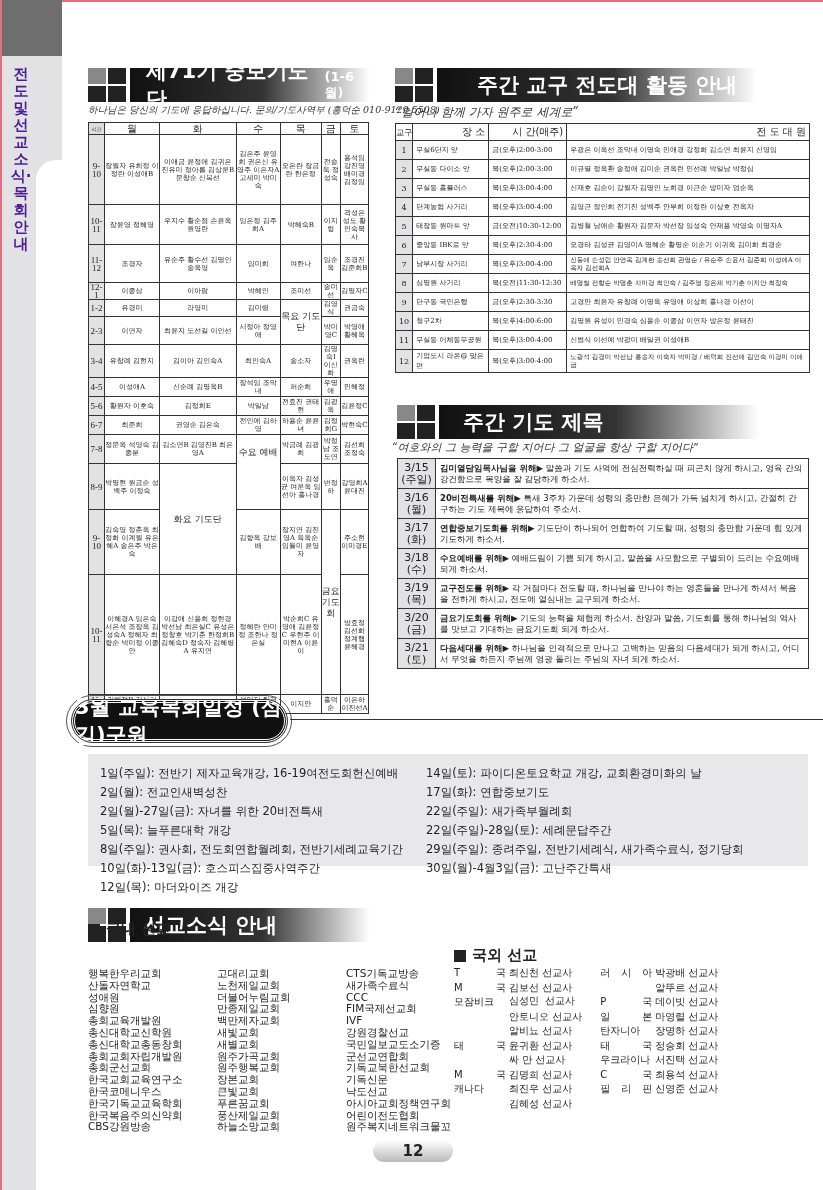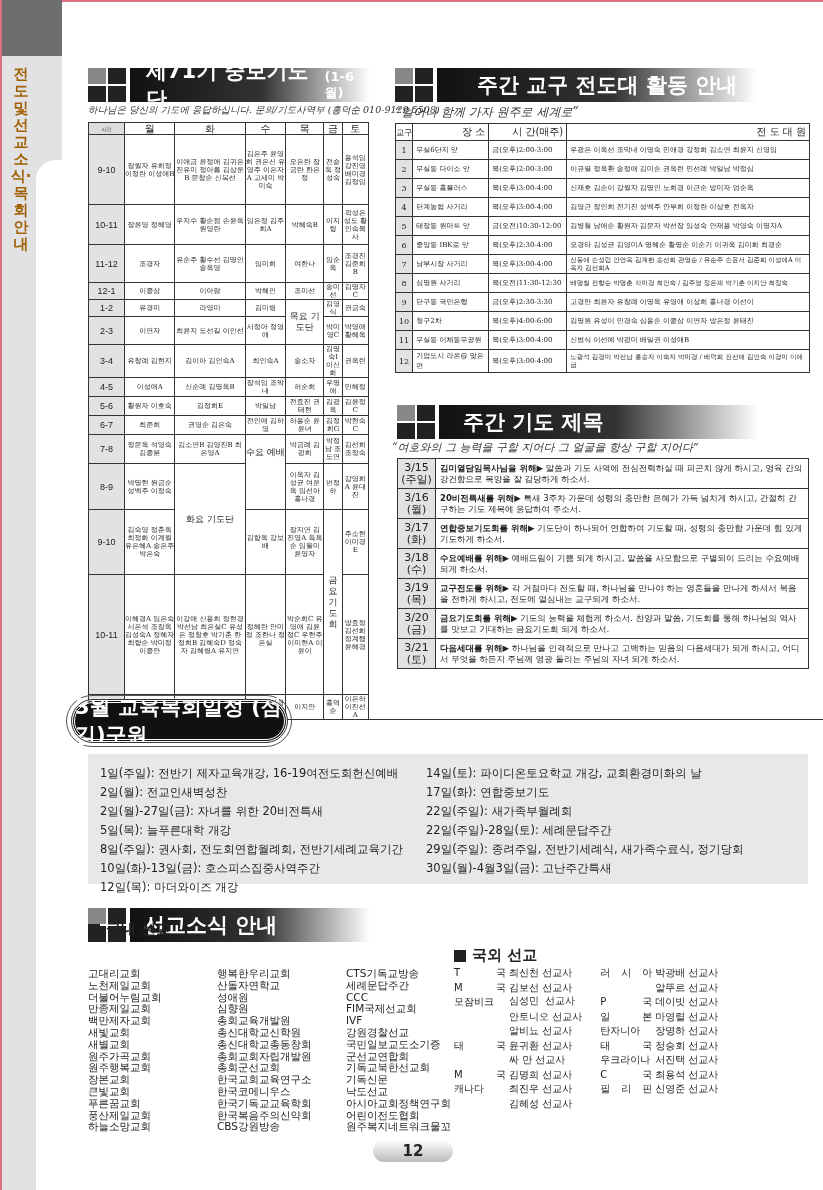--- a/index.html
+++ b/index.html
@@ -1,49 +1,49 @@
 <!DOCTYPE html>
 <html><head>
 <meta charset="utf-8">
 <style>
 *{box-sizing:border-box;margin:0;padding:0}
 body{width:823px;height:1190px;background:#fff;font-family:"DejaVu Sans",sans-serif;position:relative;overflow:hidden;color:#222}
 .topbar{position:absolute;left:0;top:0;width:823px;height:2px;background:#e07080}
 .side-dark{position:absolute;left:0;top:0;width:62px;height:56px;background:#6e6e6e;border-left:2px solid #e07080}
 .side-light{position:absolute;left:0;top:56px;width:62px;height:1134px;background:#e2e2e4;border-left:2px solid #e07080}
 .side-white{position:absolute;left:36px;top:160px;width:26px;height:1030px;background:#fff;border-top-left-radius:20px}
-.side-title{position:absolute;left:10px;top:66px;width:22px;font-size:15px;font-weight:bold;line-height:17px;color:#a16207;text-align:center;word-break:break-all}
+.side-title{position:absolute;left:10px;top:66px;width:22px;font-size:15px;font-weight:bold;line-height:17px;color:#4c1d95;text-align:center;word-break:break-all}
 .hdr{position:absolute;display:flex;align-items:center;height:34px}
 .hdr .sq{width:38px;height:34px;display:grid;grid-template-columns:1fr 1fr;grid-template-rows:1fr 1fr;gap:2px;margin-right:4px}
 .hdr .sq i{display:block}
 .hdr .sq i:nth-child(1){background:#888}
 .hdr .sq i:nth-child(2),.hdr .sq i:nth-child(3),.hdr .sq i:nth-child(4){background:#222}
 .hdr .bar{height:34px;background:linear-gradient(90deg,#111 0%,#333 55%,#fff 100%);color:#fff;font-weight:bold;font-size:21px;display:flex;align-items:center;padding-left:16px}
 .hdr .bar small{font-size:13px;margin-left:6px}
 .sub{position:absolute;font-style:italic;font-size:11px;color:#333;font-family:"DejaVu Serif",serif}
 table{border-collapse:collapse}
 .sched{position:absolute;left:88px;top:122px;width:281px;font-size:7px;line-height:8px;font-family:"DejaVu Serif",serif}
 .sched td,.sched th{border:1px solid #333;text-align:center;vertical-align:middle;padding:0}
 .sched th{font-weight:normal;font-size:10px;height:12px;font-family:"DejaVu Sans",sans-serif}
-.sched td.t{background:#e2e2e4;font-size:9px;font-family:Liberation Sans, sans-serif;width:36px}
+.sched td.t{background:#e2e2e4;font-size:9px;font-family:Liberation Serif, serif;width:16px}
 .sched .diag{background:#ddd;font-size:5px}
 .dist{position:absolute;left:395px;top:123px;width:415px;font-size:7px;font-family:"DejaVu Serif",serif}
 .dist td,.dist th{border:1px solid #333;padding:1px 3px;height:19px;text-align:left;vertical-align:middle}
 .dist th{font-weight:normal;font-size:10px;height:14px;text-align:right;font-family:"DejaVu Sans",sans-serif}
 .dist td.n{background:#e2e2e4;text-align:center;width:13px;font-size:8px}
 .dist td.two{line-height:8px;font-size:6.5px}
 .pray{position:absolute;left:397px;top:458px;width:412px;font-size:8.5px}
 .pray td{border:1px solid #333;vertical-align:middle;height:30px}
 .pray td.d{background:#e2e2e4;text-align:center;width:38px;font-size:11px;line-height:12px}
 .pray td.c{padding:1px 4px;line-height:11px}
 .pray b{font-weight:bold}
 .edu-title{position:absolute;left:72px;top:700px;width:215px;height:42px;background:#111;border:3px double #fff;outline:1px solid #333;border-radius:22px;color:#fff;font-size:21px;font-weight:bold;display:flex;align-items:center;justify-content:center}
 .edu-line{position:absolute;left:290px;top:719px;width:533px;height:1px;background:#333}
 .edu-ring{position:absolute;left:66px;top:695px;width:226px;height:52px;border:1px solid #555;border-radius:26px}
-.edu-box{position:absolute;left:88px;top:754px;width:720px;height:130px;background:#e8e8ea;padding:10px 12px;display:grid;grid-template-columns:326px 1fr;font-size:11.5px;line-height:19px}
+.edu-box{position:absolute;left:88px;top:754px;width:720px;height:112px;background:#e8e8ea;padding:10px 12px;display:grid;grid-template-columns:326px 1fr;font-size:11.5px;line-height:19px}
 .edu-box div{white-space:nowrap}
 .dom-h,.ov-h{position:absolute;font-size:15px;font-weight:bold;display:flex;align-items:center}
 .dom-h i,.ov-h i{display:inline-block;width:12px;height:12px;background:#222;margin-right:6px}
 .dom{position:absolute;left:88px;top:968px;display:flex;gap:22px;font-size:10.5px;line-height:11.8px;font-family:"DejaVu Sans",sans-serif}
 .dom .col div{text-align:justify;text-align-last:justify;white-space:nowrap}
 .dom .col{width:107px}
 .ov{position:absolute;left:454px;top:966px;font-size:10px;line-height:14.5px}
 .ov table td{padding:0 3px 0 0;white-space:nowrap}
 .ov .cty{text-align:justify;text-align-last:justify;width:52px;display:block}
 .pg{position:absolute;left:373px;top:1140px;width:80px;height:22px;border-radius:11px;background:linear-gradient(#fff,#bbb);text-align:center;font-size:15px;font-weight:bold;line-height:22px}
@@ -411,54 +411,54 @@
     </div>
   <div class="bar" style="width:240px;padding-left:14px">선교소식 안내</div>
 </div>
 
 <div class="dom-h" style="left:88px;top:920px">
     <i></i>
     <span>국내 선교</span>
   </div>
 <div class="dom" id="dom">
   <div class="col">
+      <div>행복한우리교회</div>
+      <div>산돌자연학교</div>
+      <div>성애원</div>
+      <div>심향원</div>
+      <div>총회교육개발원</div>
+      <div>총신대학교신학원</div>
+      <div>총신대학교총동창회</div>
+      <div>총회교회자립개발원</div>
+      <div>총회군선교회</div>
+      <div>한국교회교육연구소</div>
+      <div>한국코메니우스</div>
+      <div>한국기독교교육학회</div>
+      <div>한국복음주의신약회</div>
+      <div>CBS강원방송</div>
+    </div>
+  <div class="col">
       <div>고대리교회</div>
       <div>노천제일교회</div>
       <div>더불어누림교회</div>
       <div>만종제일교회</div>
       <div>백만제자교회</div>
       <div>새빛교회</div>
       <div>새별교회</div>
       <div>원주가곡교회</div>
       <div>원주행복교회</div>
       <div>장본교회</div>
       <div>큰빛교회</div>
       <div>푸른꿈교회</div>
       <div>풍산제일교회</div>
       <div>하늘소망교회</div>
     </div>
   <div class="col">
-      <div>행복한우리교회</div>
-      <div>산돌자연학교</div>
-      <div>성애원</div>
-      <div>심향원</div>
-      <div>총회교육개발원</div>
-      <div>총신대학교신학원</div>
-      <div>총신대학교총동창회</div>
-      <div>총회교회자립개발원</div>
-      <div>총회군선교회</div>
-      <div>한국교회교육연구소</div>
-      <div>한국코메니우스</div>
-      <div>한국기독교교육학회</div>
-      <div>한국복음주의신약회</div>
-      <div>CBS강원방송</div>
-    </div>
-  <div class="col">
       <div>CTS기독교방송</div>
-      <div>세례문답주간</div>
+      <div>새가족수료식</div>
       <div>CCC</div>
       <div>FIM국제선교회</div>
       <div>IVF</div>
       <div>강원경찰선교</div>
       <div>국민일보교도소기증</div>
       <div>군선교연합회</div>
       <div>기독교북한선교회</div>
       <div>기독신문</div>
       <div>낙도선교</div>
       <div>아시아교회정책연구회</div>

